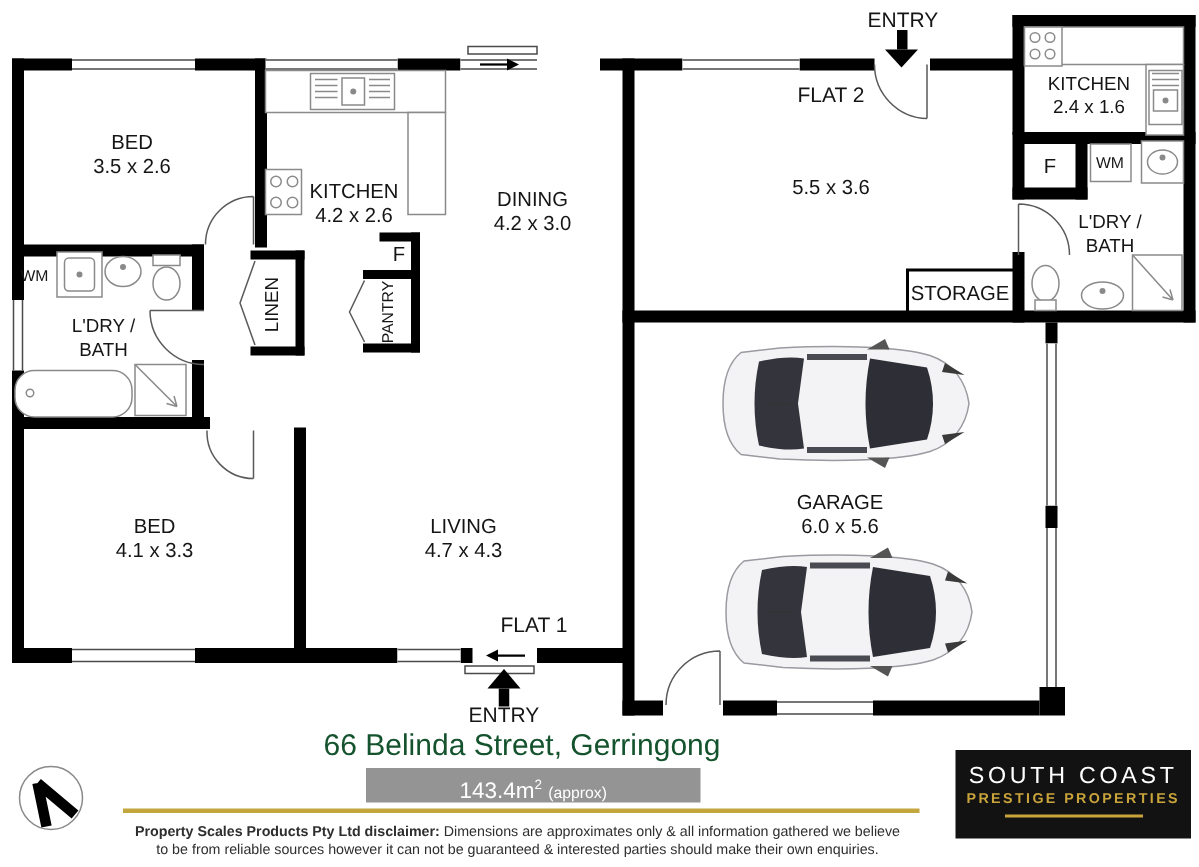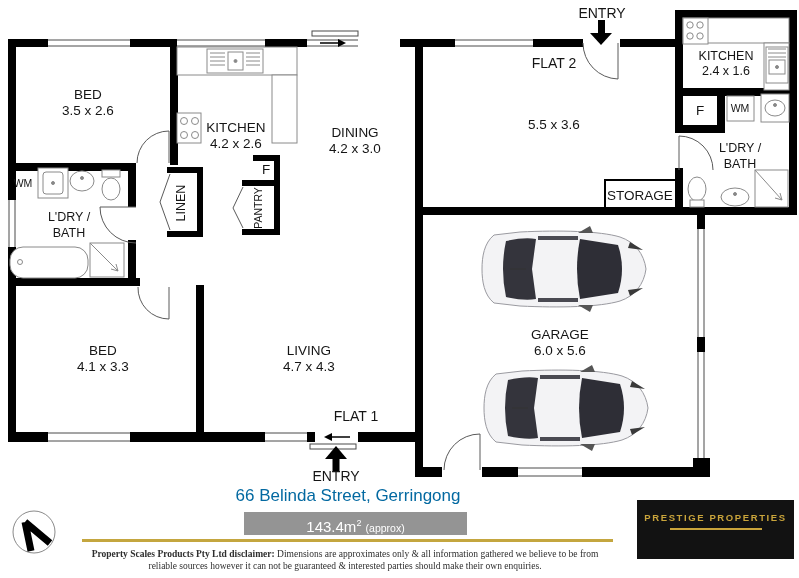--- a/index.html
+++ b/index.html
@@ -5,36 +5,36 @@
   html,body{margin:0;padding:0;background:#fff;}
   .canvas{position:relative;width:799px;height:578px;background:#fff;overflow:hidden;
           font-family:"Liberation Sans", sans-serif;}
   svg text{font-family:"Liberation Sans", sans-serif;fill:#151515;}
   .rm{font-size:13.5px;text-anchor:middle;}
   .rm2{font-size:12.5px;text-anchor:middle;}
   .sm{font-size:10.5px;text-anchor:middle;}
   .lbl{font-size:14px;text-anchor:middle;}
   
   .address{position:absolute;left:120px;top:486px;width:456px;text-align:center;
-           font-size:17px;color:#0369a1;}
+           font-size:20px;color:#14532d;}
   .area-bar{position:absolute;left:244px;top:512px;width:223px;height:23px;
             background:var(--area_bar,#949494);color:#fff;text-align:center;
             font-size:15px;line-height:23px;}
   .area-bar sup{font-size:9px;}
   .area-bar .approx{font-size:10.5px;}
   .gold-line{position:absolute;left:82px;top:539px;width:531px;height:3px;
              background:var(--gold,#C4A63F);}
   .disclaimer{position:absolute;left:85px;top:549px;width:520px;text-align:center;
-              font-size:9.5px;line-height:11.5px;color:#2e2e2e;font-family:Liberation Serif, serif;}
+              font-size:9.5px;line-height:11.5px;color:#2e2e2e;}
   .disclaimer b{font-weight:bold;}
   .compass{position:absolute;left:10px;top:508px;width:48px;height:48px;}
   .logo{position:absolute;left:637px;top:500px;width:157px;height:59px;
         background:var(--logo_bg,#121212);text-align:center;}
   .logo .l1{margin-top:9px;color:#fff;font-size:15.5px;letter-spacing:2.5px;}
-  .logo .l2{margin-top:12px;color:var(--logo_gold,#C9A43B);font-size:9.5px;
+  .logo .l2{margin-top:0;color:var(--logo_gold,#C9A43B);font-size:9.5px;
             letter-spacing:1.6px;font-weight:bold;}
   .logo .underline{width:92px;height:2px;margin:5px auto 0;background:var(--logo_gold,#C9A43B);}
 </style>
 </head>
 <body>
 
 <div class="canvas">
 
 <svg width="799" height="485" viewBox="0 0 799 485">
 
@@ -252,17 +252,18 @@
 
 <div class="address">66 Belinda Street, Gerringong</div>
 
 <div class="area-bar"><span>143.4m</span><sup>2</sup> <span class="approx">(approx)</span></div>
 
 <div class="gold-line"></div>
 
 <div class="disclaimer"><b>Property Scales Products Pty Ltd disclaimer:</b> <span>Dimensions are approximates only &amp; all information gathered we believe to be from reliable sources however it can not be guaranteed &amp; interested parties should make their own enquiries.</span></div>
 
 <div class="logo">
+  <div class="l1">SOUTH COAST</div>
   <div class="l2">PRESTIGE PROPERTIES</div>
   <div class="underline"></div>
 </div>
 
 </div>
 
 </body></html>

